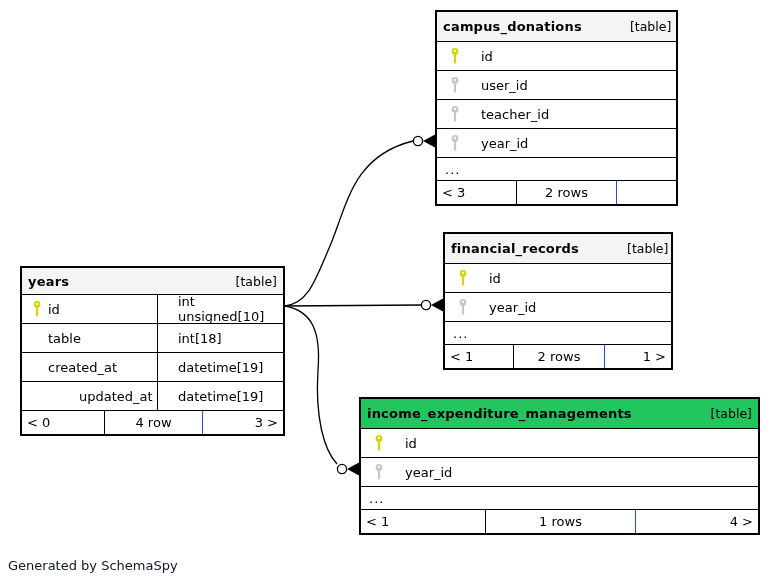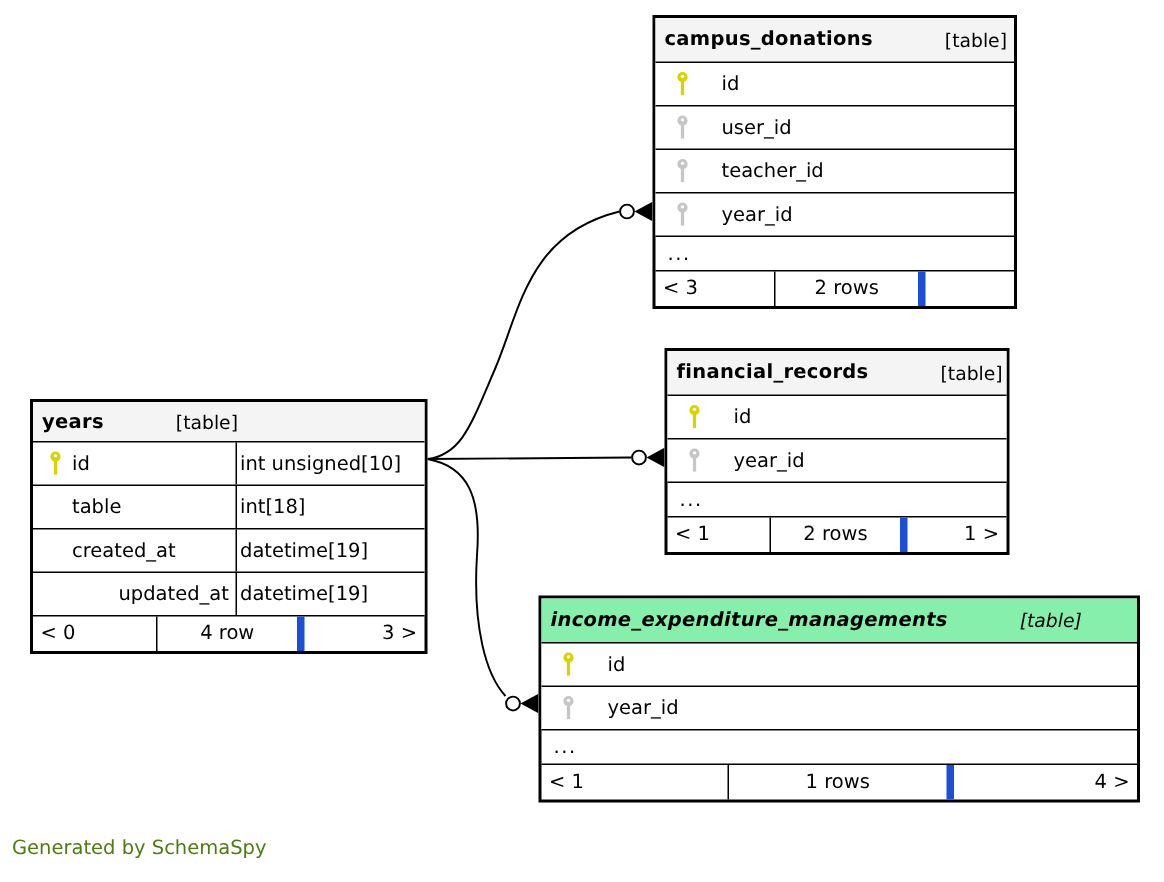--- a/index.html
+++ b/index.html
@@ -7,51 +7,51 @@
   body { font-family:"DejaVu Sans","Liberation Sans",sans-serif; }
   .canvas {
     position:relative; width:776px; height:588px; background:#ffffff; overflow:hidden;
   }
   #connectors { position:absolute; left:0; top:0; z-index:0; }
   .table {
     position:absolute; z-index:1; background:#ffffff;
     border:2px solid #000; font-size:13px; color:#000;
   }
   .thead {
-    display:flex; align-items:center; 
+    display:flex; align-items:center; justify-content:space-between;
     background:#f4f4f4; padding:0 6px;gap:48px;
   }
   .thead .title { font-weight:bold; font-size:13px; letter-spacing:0.2px; }
   .thead .badge { font-size:12.5px; }
   .trow {
     display:flex; align-items:stretch; border-top:1.5px solid #000; background:#fff;
   }
   .cell-name {
     display:flex; align-items:center; flex:1 1 auto; position:relative;
   }
   .cell-type {
-    display:flex; align-items:center; padding-left:2px; flex:1 1 auto;
+    display:flex; align-items:center; padding-left:20px; flex:1 1 auto;
     border-left:1.5px solid #000;
   }
   .keyslot { display:flex; align-items:center; justify-content:flex-start; }
   .key-icon { display:block; }
   .colname { white-space:nowrap; }
   .ellipsis-row {
     display:flex; align-items:center; border-top:1.5px solid #000;
     padding-left:8px; letter-spacing:1px;
   }
   .tfoot { display:flex; border-top:1.5px solid #000; }
   .tfoot .fcell {
     display:flex; align-items:center; white-space:nowrap;
   }
   .fcell.left  { justify-content:flex-start; padding-left:5px; border-right:1px solid #000; }
-  .fcell.mid   { justify-content:center; border-right:5px solid #1d4ed8; }
+  .fcell.mid   { justify-content:center; border-right:1px solid #1d4ed8; }
   .fcell.right { justify-content:flex-end; padding-right:5px; flex:1 1 auto; }
   .credit {
-    position:absolute; left:8px; top:558px; font-size:13px; color:#4d7c0f; z-index:1;
+    position:absolute; left:8px; top:558px; font-size:13px; color:#0f172a; z-index:1;
   }
 </style>
 </head>
 <body>
 
 <div class="canvas">
   <svg id="connectors" width="776" height="588">
       <g>
         <path d="M285,306 C308,303 314,283 330,246 C347,206 352,156 413,141" fill="none" stroke="#000000" stroke-width="1.3"></path>
         <polygon points="423,141 435,134.5 435,147.5" fill="#000000"></polygon>
@@ -213,21 +213,21 @@
         <div class="ellipsis-row" style="height: 23px;">
           <span>...</span>
         </div>
         <div class="tfoot" style="height: 24px;">
           <div class="fcell left" style="width: 69px;">&lt; 1</div>
           <div class="fcell mid" style="width: 91px;">2 rows</div>
           <div class="fcell right">1 &gt;</div>
         </div>
       </div>
       <div class="table" style="left: 359px; top: 397px; width: 401px;">
-        <div class="thead" style="height: 29px; background: #86efac; font-style: italic;">
+        <div class="thead" style="height: 29px; background: #22c55e;">
           <span class="title">income_expenditure_managements</span>
           <span class="badge">[table]</span>
         </div>
         <div class="trow" style="height: 29px;">
           <div class="cell-name">
             <span class="keyslot" style="position: absolute; left: 12px;">
               <svg class="key-icon" width="12" height="18" viewBox="0 0 12 18">
                 <circle cx="6" cy="4.4" r="3.4" fill="#d9d400"></circle>
                 <circle cx="6" cy="3.9" r="1.15" fill="#ffffff"></circle>
                 <rect x="4.9" y="7.2" width="2.2" height="9.2" fill="#d9d400"></rect>

